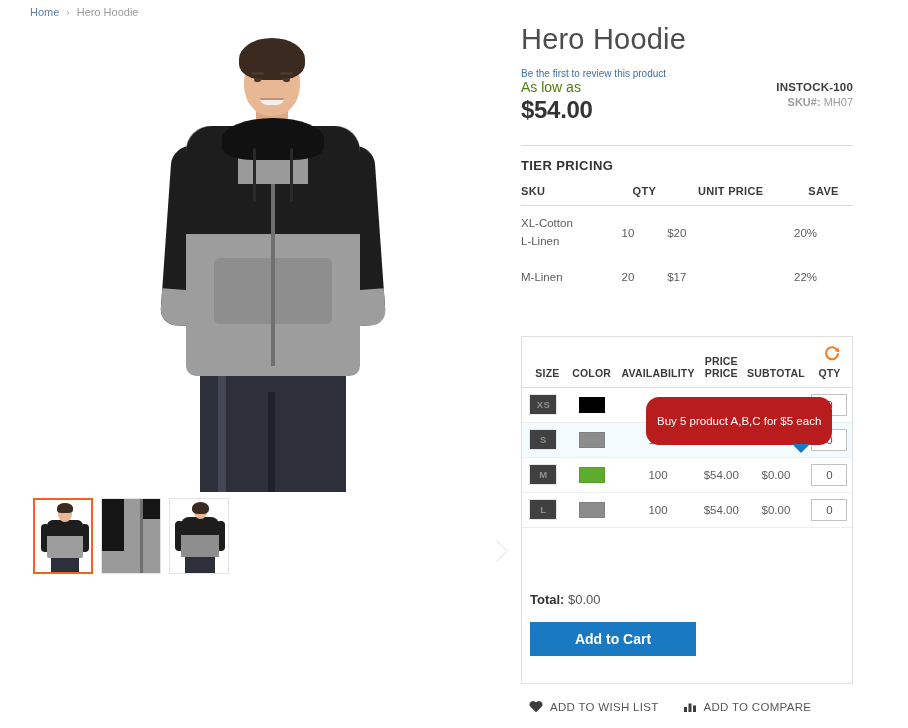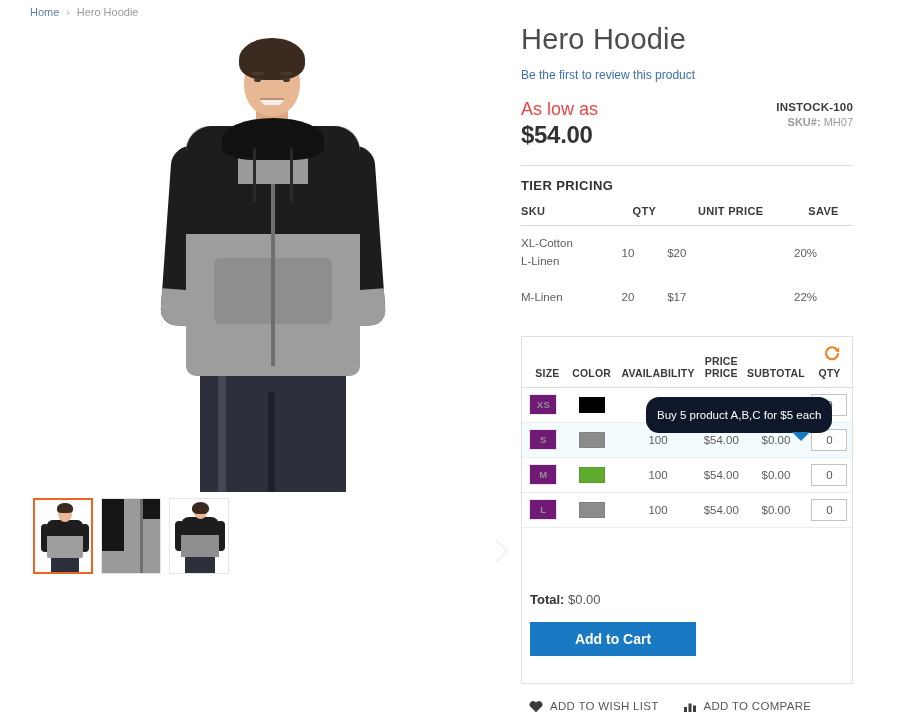--- a/index.html
+++ b/index.html
@@ -218,27 +218,26 @@
   .product-title {
     font-size: 29px;
     font-weight: 300;
     color: #4d4d4d;
     line-height: 1.1;
     margin: 0 0 12px 0;
     letter-spacing: .2px;
   }
   .review-link {
     display: block;
-    font-size: 12px;
+    font-size: 10px;
     color: #3f6ea8;
     text-decoration: none;
-    margin-bottom: 17px;
   }
   .price-stock-row { position: relative; min-height: 50px; }
-  .as-low-as { font-size: 18px; color: #ef4444; margin-bottom: 1px; }
+  .as-low-as { font-size: 14px; color: #4d7c0f; margin-bottom: 1px; }
   .price-final { font-size: 24px; font-weight: bold; color: #333333; letter-spacing: -.3px; }
   .stock-sku {
     position: absolute; right: 0; top: 2px;
     text-align: right;
   }
   .stock-label { font-size: 11.5px; font-weight: bold; color: #3c3c3c; letter-spacing: .2px; }
   .sku-line { font-size: 11px; color: #9c9c9c; margin-top: 3px; }
   .sku-line .sku-key { font-weight: bold; }
   .hr-thin { border: 0; border-top: 1px solid #d8d8d8; margin: 16px 0 0 0; }
 
@@ -291,21 +290,21 @@
   table.grid td {
     font-size: 11.5px; color: #5c5c5c;
     text-align: center; padding: 6px 0;
     border-bottom: 1px solid #ededed;
   }
   table.grid tr:last-child td { border-bottom: 1px solid #ededed; }
   table.grid tr.highlight td { background: #f4fbfe; border-bottom-color: #e6f2f7; }
   .size-chip {
     display: inline-block;
     min-width: 28px; padding: 4px 5px;
-    background: #701a75;
+    background: #404040;
     color: #8f8f8f;
     font-size: 9.5px; font-weight: bold;
     letter-spacing: .3px;
     border: 1px solid #e6e6e6;
   }
   .color-chip {
     display: inline-block;
     width: 26px; height: 16px;
     border: 1px solid rgba(0,0,0,.08);
     vertical-align: middle;
@@ -318,24 +317,24 @@
     font-size: 11.5px;
     color: #555555;
     text-align: center;
     padding: 0 2px;
   }
 
   
   .tooltip {
     position: absolute;
     left: 124px; top: 60px;
-    background: #0f172a;
+    background: #b91c1c;
     color: #ffffff;
     font-size: 11.5px;
-    padding: 12px 11px;
+    padding: 18px 11px;
     border-radius: 13px;
     white-space: nowrap;
     z-index: 30;
   }
   .tooltip:after {
     content: "";
     position: absolute;
     right: 22px; bottom: -8px;
     border-left: 9px solid transparent;
     border-right: 9px solid transparent;
@@ -364,21 +363,21 @@
 
   
   .product-social {
     position: absolute;
     left: 529px; top: 700px;
     display: flex;
     gap: 24px;
     align-items: center;
   }
   .social-link {
-    display: flex; align-items: flex-start; gap: 7px;
+    display: flex; align-items: center; gap: 7px;
     font-size: 11.5px; color: #575757;
     text-decoration: none; letter-spacing: .3px;
   }
 </style>
 </head>
 <body>
 
 <nav class="breadcrumb">
   <a class="crumb-link" href="#">Home</a>
   <span class="crumb-sep">›</span>

